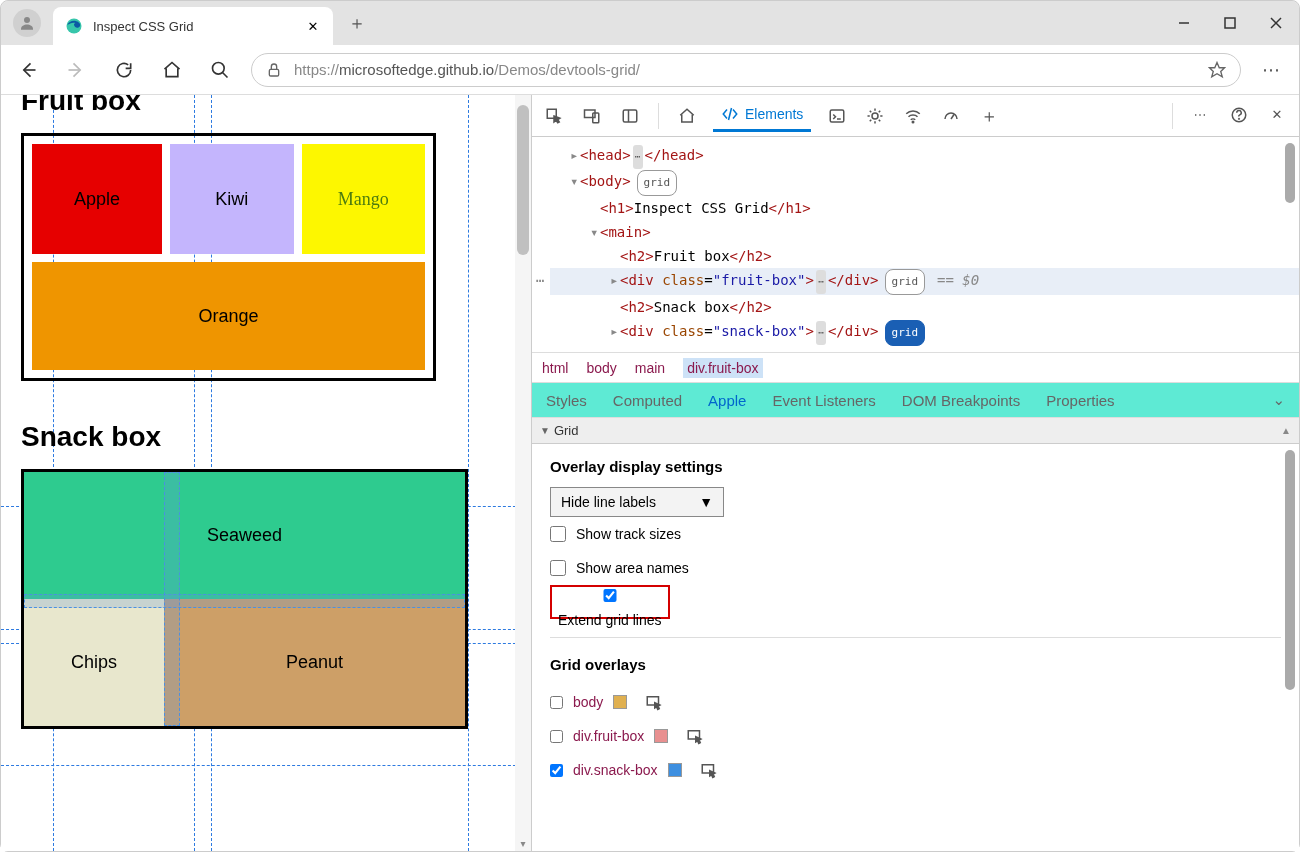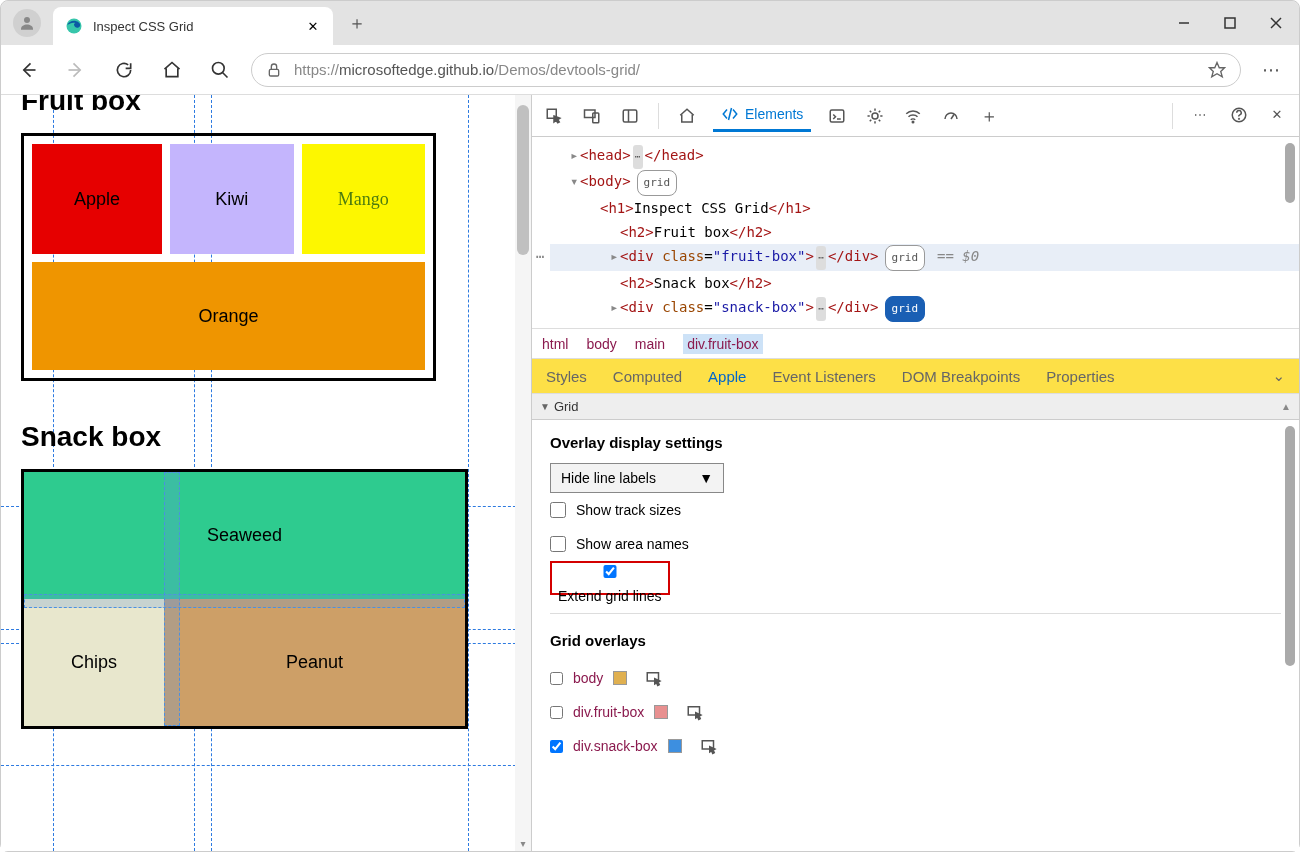--- a/index.html
+++ b/index.html
@@ -76,21 +76,21 @@
 .dt-dom .ellip { display:inline-block; background:#ddd; border-radius:3px; padding: 0 2px; font-size:10px; color:#555; margin:0 2px;}
 .dt-dom .selrow { background:#e8eef7; display:block; position:relative; }
 .dt-dom .selvar { color:#888; font-style:italic; margin-left:12px; }
 .dt-dom .rowdots { position:absolute; left:-14px; color:#888; }
 .dt-dom-scroll { position:absolute; right:4px; top:6px; width:10px; height:60px; background:#aaa; border-radius:5px; }
 
 .dt-bc { height: 30px; display:flex; align-items:center; padding: 0 10px; gap: 18px; font-size: 14px; border-top:1px solid #ddd; background:#fff; }
 .dt-bc span { color:#8b1a4e; }
 .dt-bc .sel { background:#cde2f7; padding:2px 4px; }
 
-.dt-subtabs { height: 36px; display:flex; align-items:center; padding:0 14px; gap:26px; border-top:1px solid #ddd; border-bottom:1px solid #ddd; background:#fde047; font-size:15px; }
+.dt-subtabs { height: 36px; display:flex; align-items:center; padding:0 14px; gap:26px; border-top:1px solid #ddd; border-bottom:1px solid #ddd; background:#5eead4; font-size:15px; }
 .dt-subtab { color:#666; cursor:pointer; }
 .dt-subtab.active { color:#0066cc; }
 .dt-subtabs .more { margin-left:auto; }
 
 .dt-section-hdr { height:26px; background:#eee; border-bottom:1px solid #ccc; display:flex; align-items:center; padding:0 8px; font-size:13px; color:#333; }
 .dt-section-hdr .tri { margin-right:4px; color:#666; font-size:10px; }
 
 .dt-body { flex:1; overflow:auto; padding: 14px 18px; font-size:14px; position:relative; }
 .dt-h3 { font-weight:600; font-size:15px; margin-bottom:12px; }
 .dt-select { border:1px solid #888; background:#f3f3f3; height:30px; width:174px; display:flex; align-items:center; justify-content:space-between; padding:0 10px; }
@@ -306,20 +306,21 @@
             </div>
           <div class="dt-iconbtn">✕</div>
         </div>
       </div>
 
       <div class="dt-dom">
         <div class="dt-dom-scroll"></div>
         <div style="padding-left:20px;"><span class="tri">▸</span><span class="t">&lt;head&gt;</span><span class="ellip">⋯</span><span class="t">&lt;/head&gt;</span></div>
         <div style="padding-left:20px;"><span class="tri">▾</span><span class="t">&lt;body&gt;</span><span class="badge">grid</span></div>
         <div style="padding-left:50px;"><span class="t">&lt;h1&gt;</span><span>Inspect CSS Grid</span><span class="t">&lt;/h1&gt;</span></div>
+        <div style="padding-left:40px;"><span class="tri">▾</span><span class="t">&lt;main&gt;</span></div>
         <div style="padding-left:70px;"><span class="t">&lt;h2&gt;</span><span>Fruit box</span><span class="t">&lt;/h2&gt;</span></div>
         <span class="selrow" style="padding-left:60px;"><span class="rowdots">⋯</span><span class="tri">▸</span><span class="t">&lt;div </span><span class="a">class</span>=<span class="v">"fruit-box"</span><span class="t">&gt;</span><span class="ellip">⋯</span><span class="t">&lt;/div&gt;</span><span class="badge">grid</span><span class="selvar">== $0</span></span>
         <div style="padding-left:70px;"><span class="t">&lt;h2&gt;</span><span>Snack box</span><span class="t">&lt;/h2&gt;</span></div>
         <div style="padding-left:60px;"><span class="tri">▸</span><span class="t">&lt;div </span><span class="a">class</span>=<span class="v">"snack-box"</span><span class="t">&gt;</span><span class="ellip">⋯</span><span class="t">&lt;/div&gt;</span><span class="badge blue">grid</span></div>
       </div>
 
       <div class="dt-bc">
         <span>html</span>
         <span>body</span>
         <span>main</span>

